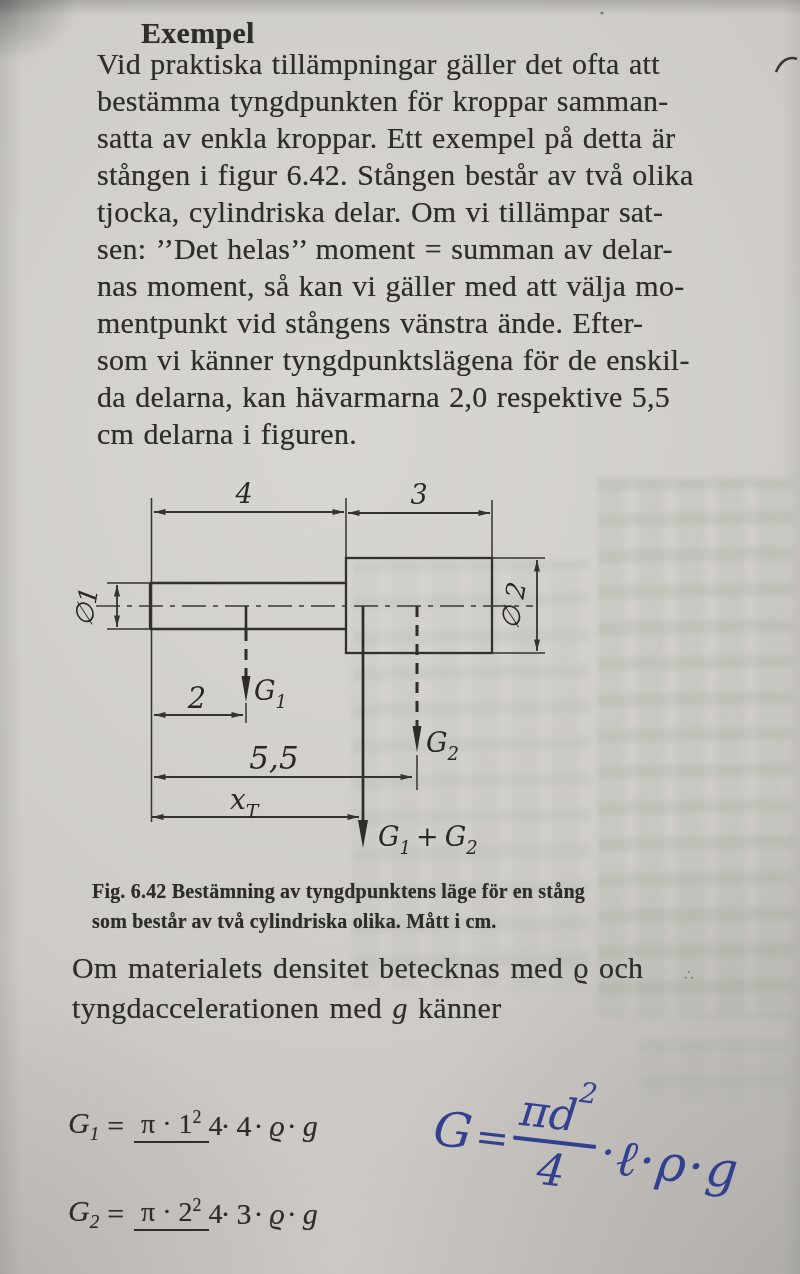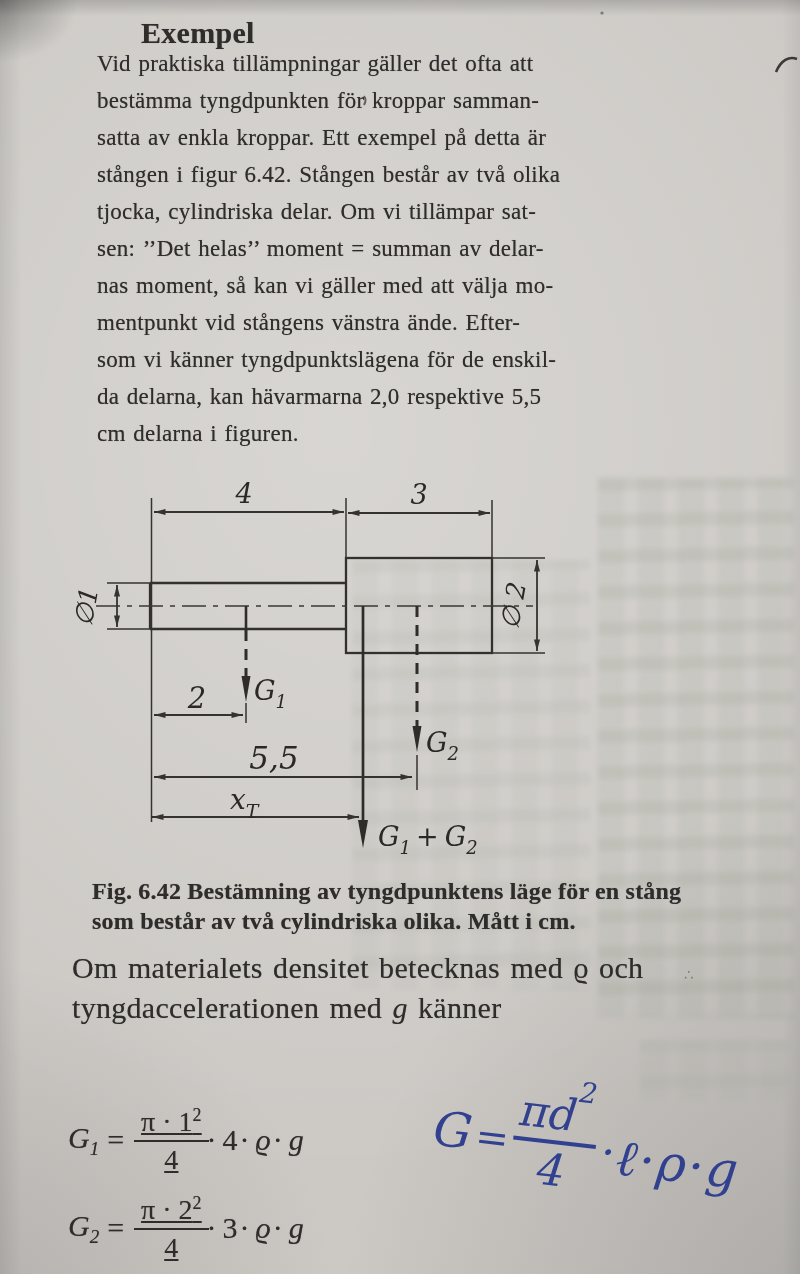--- a/index.html
+++ b/index.html
@@ -13,32 +13,32 @@
       linear-gradient(270deg, rgba(40,40,38,.08) 0, rgba(40,40,38,0) 18px),
       radial-gradient(120% 80% at 108% 106%, rgba(30,30,28,.20) 0, rgba(0,0,0,0) 55%),
       radial-gradient(90% 55% at -4% 104%, rgba(30,30,28,.14) 0, rgba(0,0,0,0) 52%),
       radial-gradient(130% 95% at 42% 34%, rgba(255,255,255,.24) 0, rgba(255,255,255,0) 62%),
       #ccc9c5;
     color:#2f2d2b;
   }
   .abs{position:absolute;}
   
   .heading{left:99px;top:16px;font-size:30px;font-weight:bold;letter-spacing:.3px;margin-left:42px;}
-  .para1{left:97px;top:45px;font-size:23px;line-height:37px;letter-spacing:.25px;word-spacing:1.6px;}
-  .caption{left:92px;top:876px;font-size:24px;font-weight:bold;line-height:30px;letter-spacing:.2px;}
+  .para1{left:97px;top:45px;font-size:30px;line-height:37px;letter-spacing:.25px;word-spacing:1.6px;}
+  .caption{left:92px;top:876px;font-size:20px;font-weight:bold;line-height:30px;letter-spacing:.2px;}
   .para2{left:72px;top:948px;font-size:30px;line-height:40px;letter-spacing:.3px;word-spacing:2.5px;}
   .txtline{white-space:nowrap;}
   .soft{text-shadow:0 0 .7px rgba(47,45,43,.55);}
   .it{font-style:italic;}
   
   .eq-row{position:absolute;display:flex;align-items:center;font-size:30px;color:#2f2d2b;}
   .eq-row .lhs{font-style:italic;}
   .eq-row sub{font-size:19px;}
   .eq-row .equals{margin:0 10px 0 8px;}
-  .frac{display:inline-flex;flex-direction:column;align-items:center;line-height:1.05;text-decoration:underline;}
+  .frac{display:inline-flex;flex-direction:row;align-items:flex-start;line-height:1.05;}
   .frac .num{padding:0 7px 3px 7px;border-bottom:2px solid #2f2d2b;font-size:28px;}
   .frac .den{padding-top:3px;font-size:28px;}
   .frac sup{font-size:18px;}
   .eq-row .dot{margin:0 6px 0 2px;}
   .eq-row .dot.first{margin-left:-2px;}
   .eq-row .rho,.eq-row .gsym{font-style:italic;}
   
   .hand{
     position:absolute;left:433px;top:1094px;display:flex;align-items:center;
     transform:rotate(6.5deg);color:#31418f;

